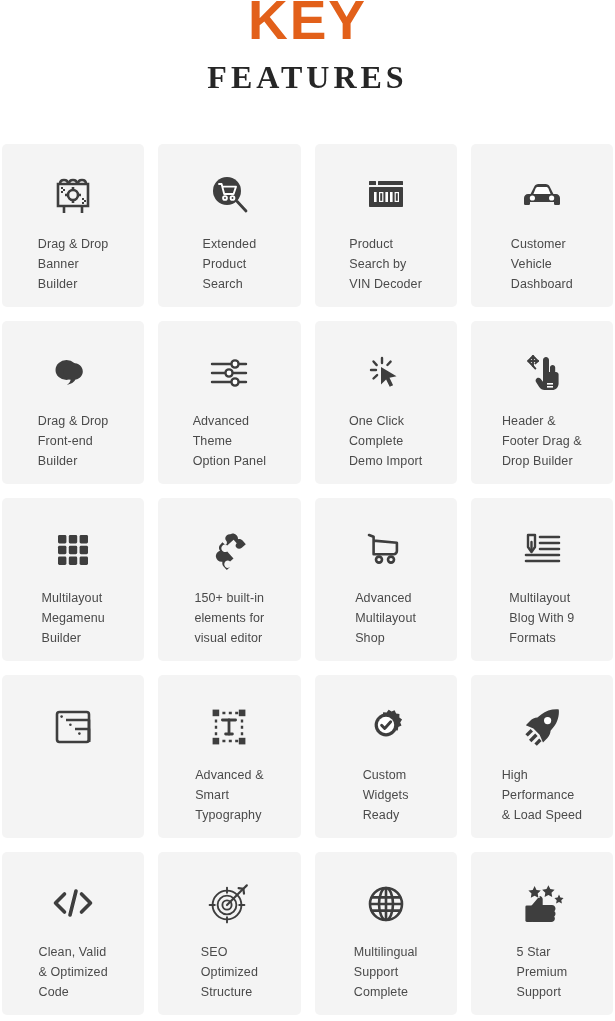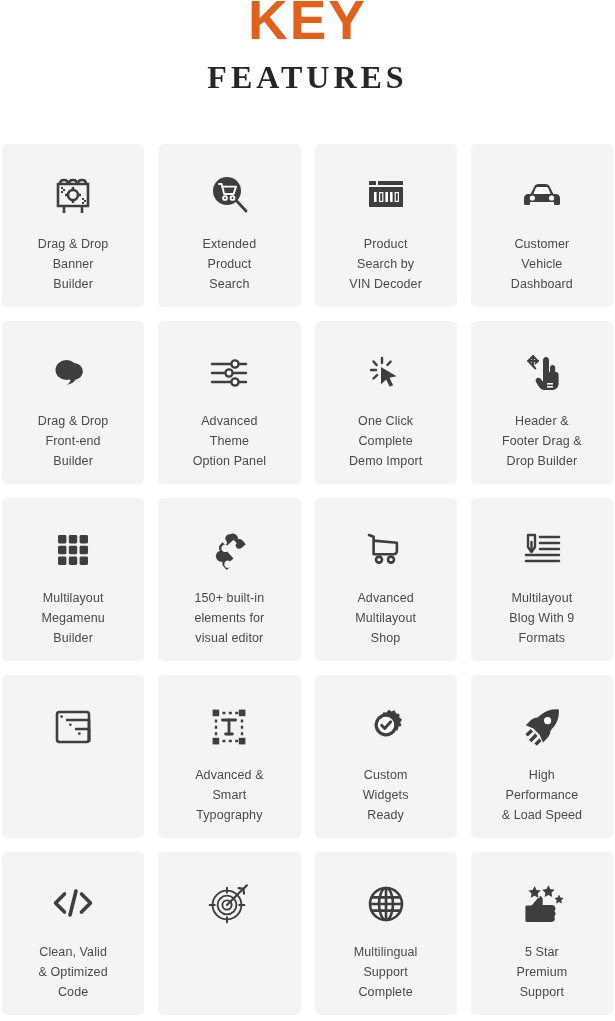--- a/index.html
+++ b/index.html
@@ -85,21 +85,21 @@
     margin-bottom: 8px;
   }
   .icon-box svg {
     display: block;
   }
 
   .card-label {
     font-size: 12.5px;
     line-height: 20px;
     color: #4a4a4a;
-    text-align: center;
+    text-align: left;
     letter-spacing: 0.1px;
     padding: 0 6px;
     white-space: pre-line;
     font-family: "Liberation Sans", sans-serif;
   }
 </style>
 </head>
 <body>
 
 <div class="page">
@@ -416,20 +416,23 @@
             <g stroke="#3e3e3e" stroke-width="1.9" stroke-linecap="round">
               <path d="M24 9.6v5.2M24 39.2v5.2M6.6 27h5.2M36.2 27h5.2"></path>
             </g>
             <g stroke="#3e3e3e" stroke-width="2.2" stroke-linecap="round" stroke-linejoin="round" fill="none">
               <path d="M24 27L40 11"></path>
               <path d="M35.6 10.2l4.8.6.6 4.8"></path>
               <path d="M40.4 10.8l3.4-3.4"></path>
             </g>
           </svg>
         </div>
+        <div class="card-label">SEO
+Optimized
+Structure</div>
       </div>
       <div class="card">
         <div class="icon-box">
           <svg width="52" height="52" viewBox="0 0 52 52">
             <g fill="none" stroke="#3e3e3e" stroke-width="2.6">
               <circle cx="26" cy="26" r="16"></circle>
               <ellipse cx="26" cy="26" rx="7" ry="16"></ellipse>
               <path d="M11.4 19.4h29.2M11.4 32.6h29.2"></path>
               <path d="M10 26h32"></path>
               <path d="M26 10v32"></path>

